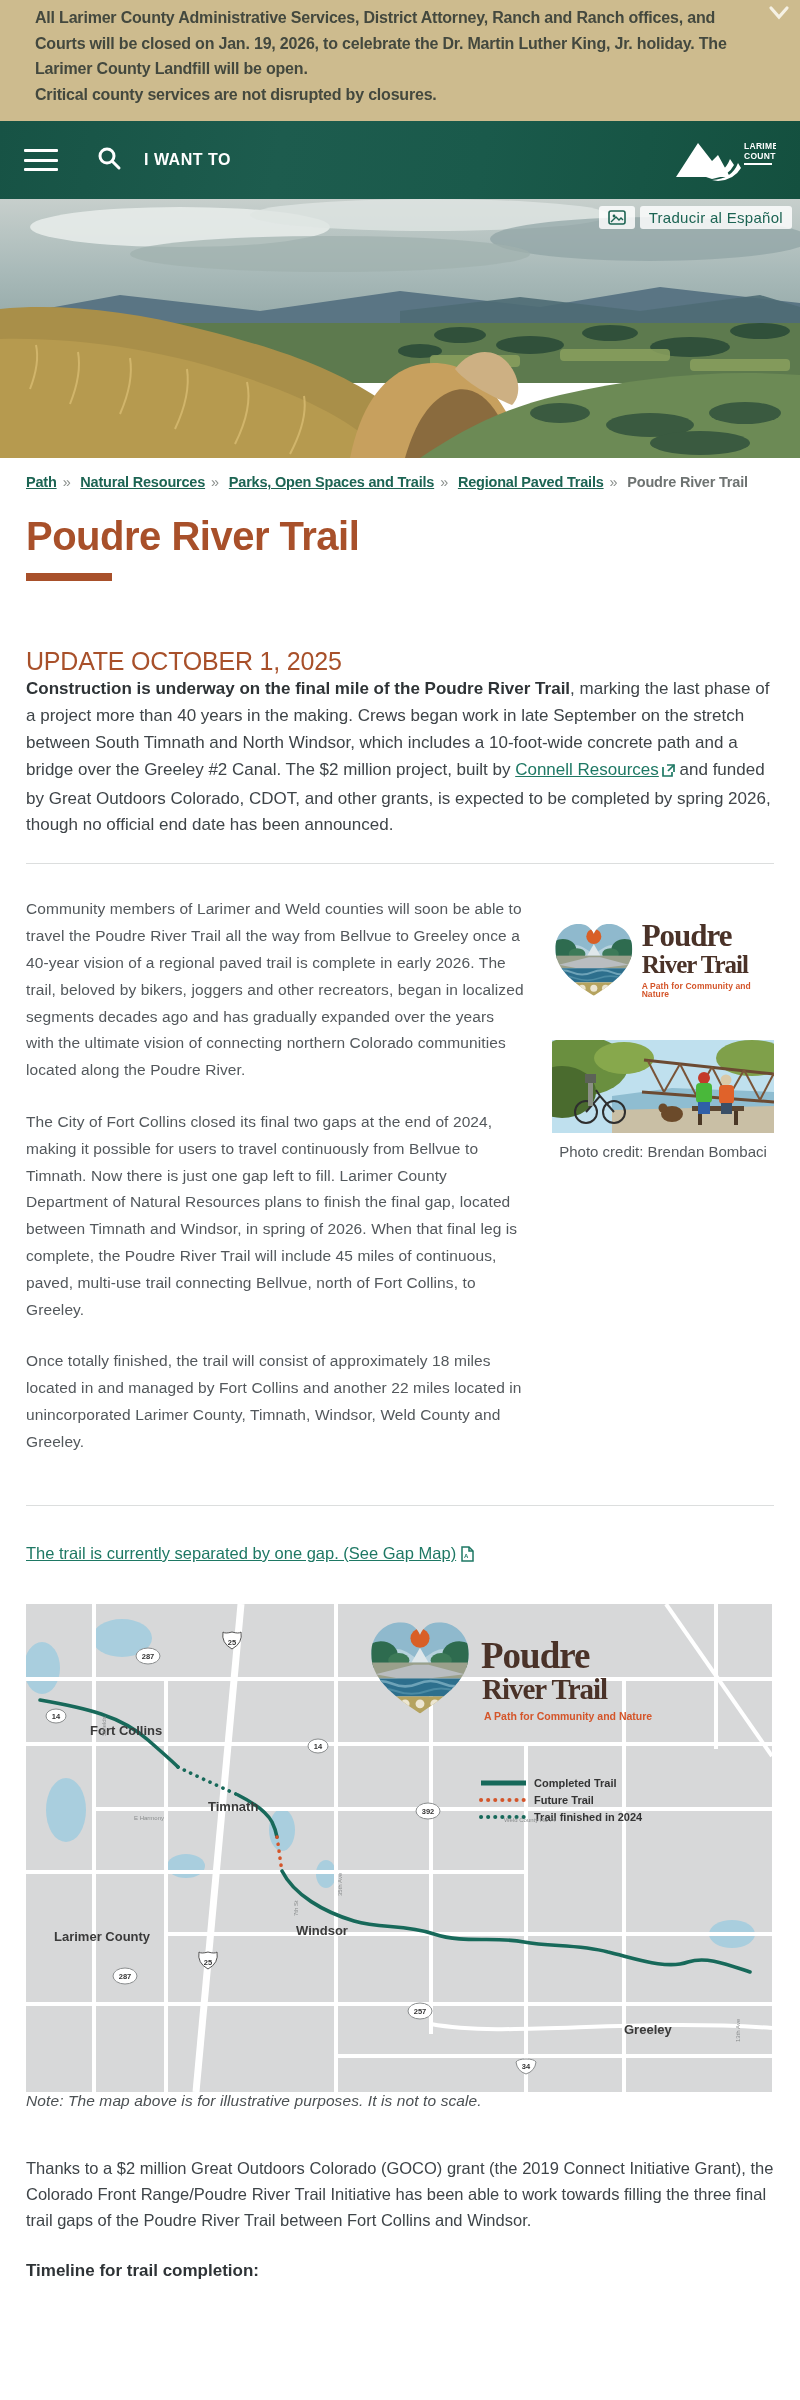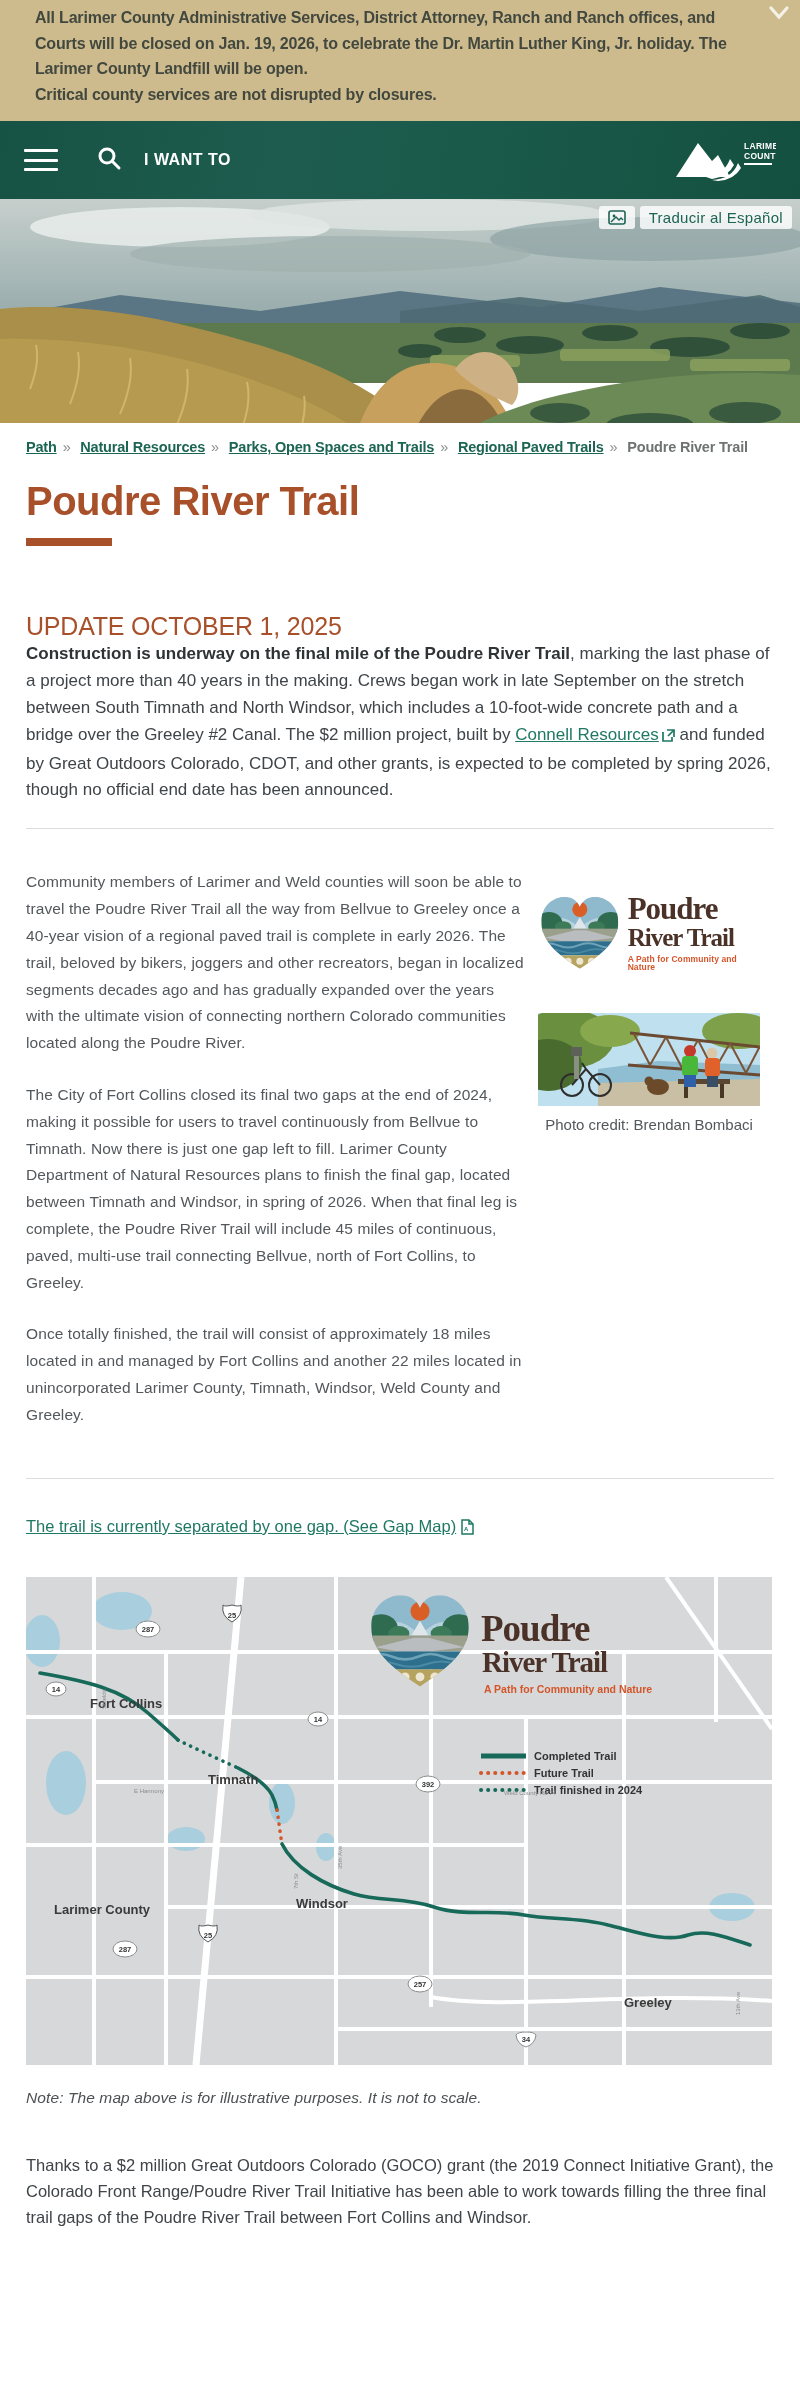--- a/index.html
+++ b/index.html
@@ -15,21 +15,21 @@
   
   .hdr { height:78px; background:linear-gradient(100deg,#175345 0%, #1d5c4e 35%, #1a5a4b 60%, #14503f 100%); display:flex; align-items:center; padding:0 24px; }
   .hdr .burger { width:34px; height:22px; display:flex; flex-direction:column; justify-content:space-between; cursor:pointer; }
   .hdr .burger span { display:block; height:3px; background:#fff; border-radius:1px; }
   .hdr .search { margin-left:38px; cursor:pointer; }
   .hdr .iwant { margin-left:22px; color:#fff; font-weight:bold; font-size:16px; letter-spacing:0.5px; cursor:pointer; }
   .hdr .spacer { flex:1; }
   .hdr .lclogo { cursor:pointer; }
 
   
-  .hero { position:relative; height:224px; overflow:hidden; }
+  .hero { position:relative; height:259px; overflow:hidden; }
   .hero svg.scene { display:block; }
   .hero .toolbar { position:absolute; top:7px; right:8px; display:flex; gap:5px; }
   .hero .tool-btn { background:rgba(255,255,255,0.82); border:none; border-radius:3px; padding:3px 9px; display:flex; align-items:center; cursor:pointer; color:#1c6453; }
   .hero .translate { font-size:15px; letter-spacing:0.3px; }
 
   
   .content { padding:0 26px; }
   .crumbs { margin-top:14px; font-size:14.5px; font-weight:bold; letter-spacing:-0.2px; color:#8a8f8c; line-height:1.5; }
   .crumbs a { color:#1c6453; text-decoration:underline; cursor:pointer; }
   .crumbs .sep { color:#8a8f8c; margin:0 6px; font-weight:normal; }
@@ -39,39 +39,39 @@
   .title-bar { width:86px; height:8px; background:#a8502a; margin-top:14px; }
 
   h2.update { margin-top:66px; font-size:25px; font-weight:normal; color:#a8502a; letter-spacing:-0.2px; }
   .intro { font-size:17px; line-height:1.58; color:#3e4448; max-width:750px; }
   .intro strong { color:#2e3336; }
   a.tlink { color:#1e7864; text-decoration:underline; cursor:pointer; }
   .ext-ic { display:inline-block; vertical-align:-2px; margin-left:3px; }
 
   hr.rule { border:none; border-top:1px solid #dcdede; margin:24px 0 0; }
 
-  .twocol { display:flex; gap:14px; margin-top:40px; }
+  .twocol { display:flex; gap:14px; margin-top:32px;justify-content:space-between; }
   .leftcol { width:498px; }
   .leftcol p { font-size:15.5px; line-height:1.73; color:#53585c; letter-spacing:0.1px; margin-bottom:25px; }
   .rightcol { width:222px; padding-top:22px; }
   .prt-logo { display:flex; align-items:center; gap:6px; }
   .prt-logo .wordmark { line-height:1; }
   .prt-logo .w1 { font-size:31px; font-weight:bold; color:#4a3228; letter-spacing:-1px; font-family:"Liberation Serif", serif; }
   .prt-logo .w2 { font-size:25px; font-weight:bold; color:#4a3228; letter-spacing:-1px; font-family:"Liberation Serif", serif; margin-top:1px;}
   .prt-logo .w3 { font-size:8.5px; font-weight:bold; color:#d4552a; margin-top:5px; letter-spacing:0.1px; }
   .photo { margin-top:40px; }
   .photo svg { display:block; }
   .caption { margin-top:8px; text-align:center; font-size:15px; line-height:1.45; color:#53585c; }
 
   .gaplink-row { margin-top:38px; font-size:16.5px; }
   .pdf-ic { display:inline-block; vertical-align:-3px; margin-left:4px; }
 
   .mapwrap { margin-top:38px; }
   .mapwrap svg { display:block; }
-  .mapnote { margin-top:24px; font-size:15.5px; font-style:italic; color:#4c5154; letter-spacing:0.1px; }
+  .mapnote { margin-top:0; font-size:15.5px; font-style:italic; color:#4c5154; letter-spacing:0.1px; }
 
   .closing { margin-top:46px; }
   .closing p { font-size:16.5px; line-height:1.57; color:#3e4448; margin-bottom:22px; max-width:755px; }
   .closing h3 { font-size:17px; font-weight:bold; color:#2e3336; margin-top:28px; }
 
   .mapcity { font-weight:bold; fill:#3a3a3a; font-size:13px; }
   .maproad { fill:#8a8d8e; font-size:6px; }
   .maplegend { font-weight:bold; fill:#333; font-size:11px; }
 </style>
 </head>
@@ -416,16 +416,17 @@
               <path d="M182 348 q7 2 9 0 q2 11 -9 17 q-11 -6 -9 -17 q2 2 9 0 Z" fill="#fff" stroke="#555"></path>
               <text x="182" y="361">25</text>
             </g>
         </g>
       </svg>
     </div>
     <p class="mapnote">Note: The map above is for illustrative purposes. It is not to scale.</p>
 
     <div class="closing">
       <p>Thanks to a $2 million Great Outdoors Colorado (GOCO) grant (the 2019 Connect Initiative Grant), the Colorado Front Range/Poudre River Trail Initiative has been able to work towards filling the three final trail gaps of the Poudre River Trail between Fort Collins and Windsor.</p>
+      <h3>Timeline for trail completion:</h3>
     </div>
 
   </div>
 </div>
 
 </body></html>

